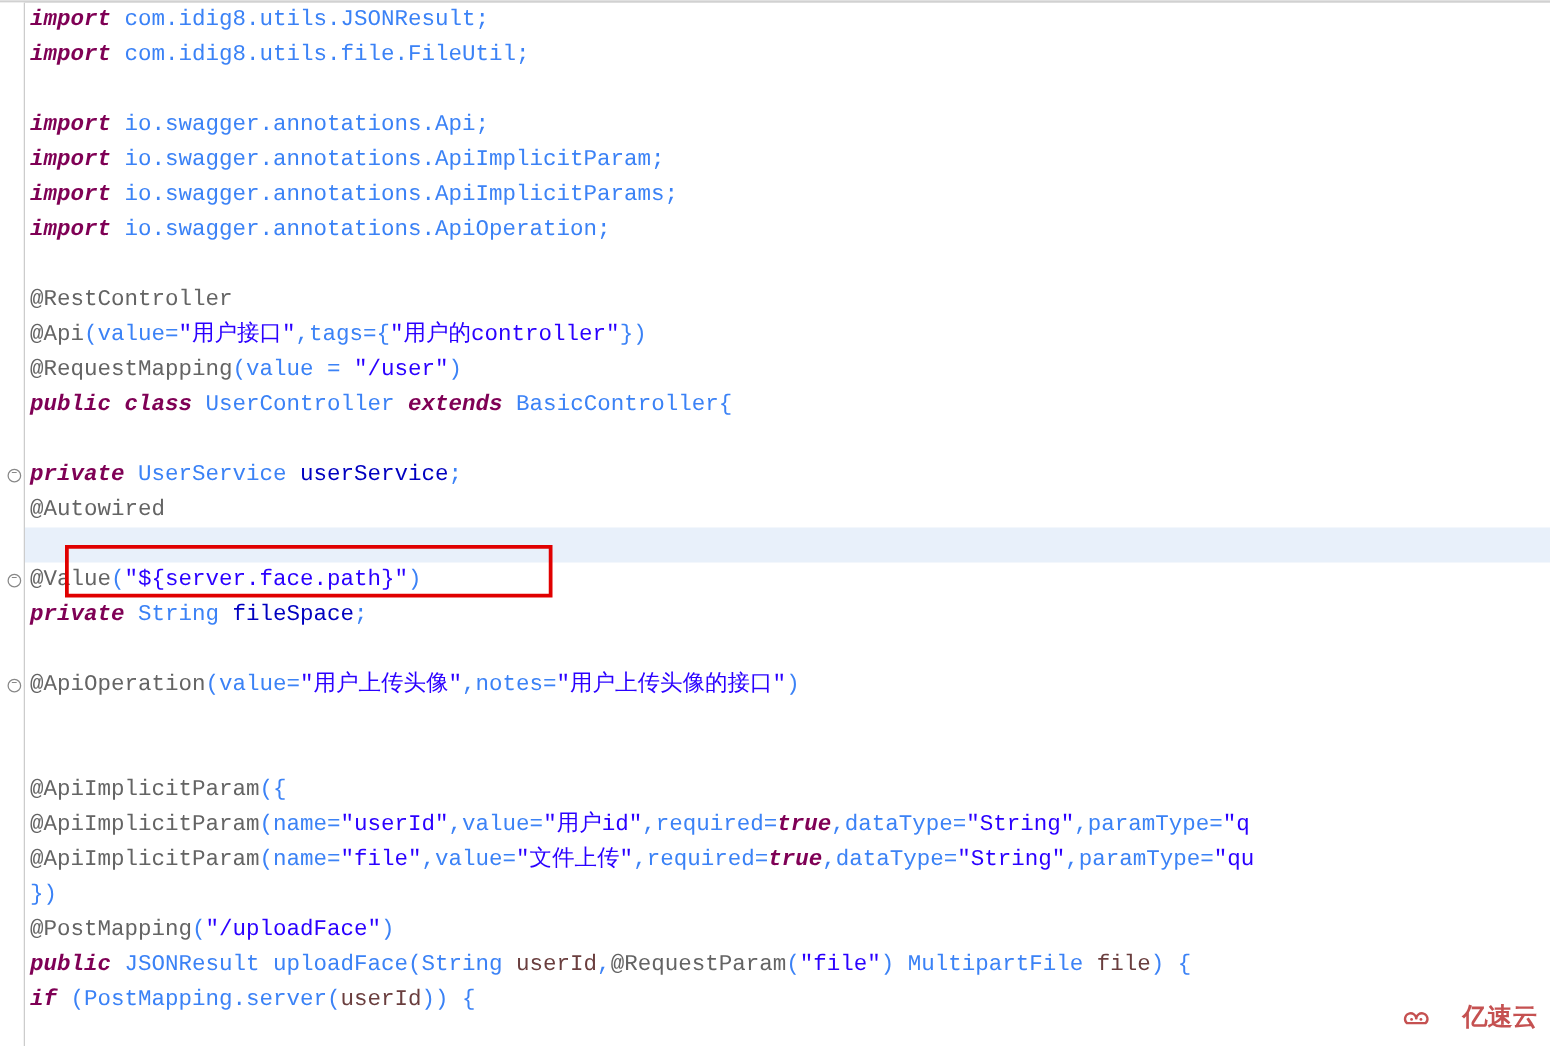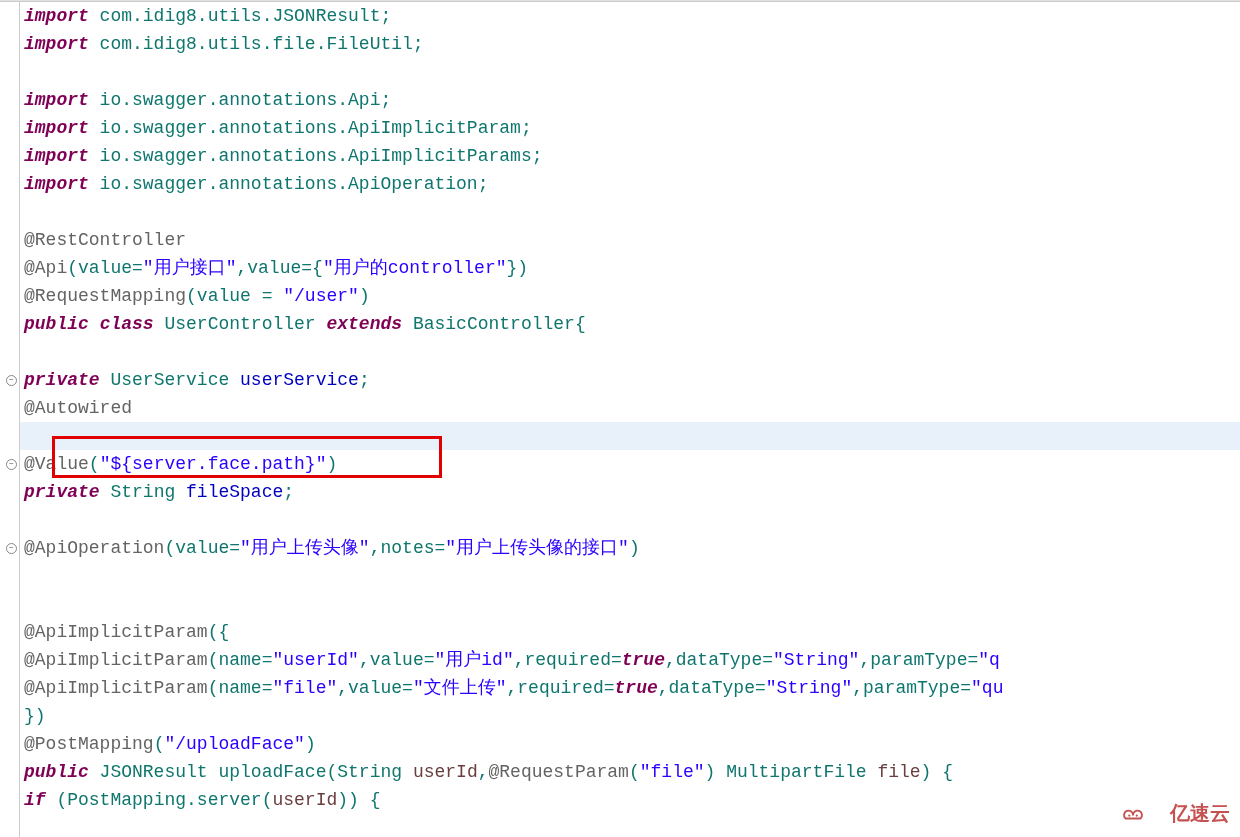--- a/index.html
+++ b/index.html
@@ -70,21 +70,21 @@
 }
 .red-box {
   position: absolute;
   border: 3px solid #e00000;
   pointer-events: none;
 }
 .kw { color: #7f0055; font-weight: bold; font-style: italic; }
 .ann { color: #646464; }
 .str { color: #2a00ff; }
 .mem { color: #0000c0; }
-.plain { color: #0f766e; }
+.plain { color: #3b82f6; }
 .param { color: #6a3e3e; }
 .watermark {
   position: fixed;
   right: 10px;
   bottom: 10px;
   display: flex;
   align-items: center;
   gap: 22px;
   color: #b33;
   font-family: sans-serif;
@@ -148,21 +148,21 @@
   <div class="code-area" id="code">
       <div class="code-line"><span></span><span class="kw">import</span><span class="plain"> com.idig8.utils.JSONResult;</span></div>
       <div class="code-line"><span></span><span class="kw">import</span><span class="plain"> com.idig8.utils.file.FileUtil;</span></div>
       <div class="code-line"><span></span></div>
       <div class="code-line"><span></span><span class="kw">import</span><span class="plain"> io.swagger.annotations.Api;</span></div>
       <div class="code-line"><span></span><span class="kw">import</span><span class="plain"> io.swagger.annotations.ApiImplicitParam;</span></div>
       <div class="code-line"><span></span><span class="kw">import</span><span class="plain"> io.swagger.annotations.ApiImplicitParams;</span></div>
       <div class="code-line"><span></span><span class="kw">import</span><span class="plain"> io.swagger.annotations.ApiOperation;</span></div>
       <div class="code-line"><span></span></div>
       <div class="code-line"><span></span><span class="ann">@RestController</span></div>
-      <div class="code-line"><span></span><span class="ann">@Api</span><span class="plain">(value=</span><span class="str">"用户接口"</span><span class="plain">,value={</span><span class="str">"用户的controller"</span><span class="plain">})</span></div>
+      <div class="code-line"><span></span><span class="ann">@Api</span><span class="plain">(value=</span><span class="str">"用户接口"</span><span class="plain">,tags={</span><span class="str">"用户的controller"</span><span class="plain">})</span></div>
       <div class="code-line"><span></span><span class="ann">@RequestMapping</span><span class="plain">(value = </span><span class="str">"/user"</span><span class="plain">)</span></div>
       <div class="code-line"><span></span><span class="kw">public</span><span class="plain"> </span><span class="kw">class</span><span class="plain"> UserController </span><span class="kw">extends</span><span class="plain"> BasicController{</span></div>
       <div class="code-line"><span></span></div>
       <div class="code-line"><span>    </span><span class="kw">private</span><span class="plain"> UserService </span><span class="mem">userService</span><span class="plain">;</span></div>
       <div class="code-line"><span>    </span><span class="ann">@Autowired</span></div>
       <div class="code-line highlight"><span>    </span></div>
       <div class="code-line"><span>    </span><span class="ann">@Value</span><span class="plain">(</span><span class="str">"${server.face.path}"</span><span class="plain">)</span><div class="red-box" style="left: 32px; top: -14px; width: 390px; height: 42px;"></div></div>
       <div class="code-line"><span>    </span><span class="kw">private</span><span class="plain"> String </span><span class="mem">fileSpace</span><span class="plain">;</span></div>
       <div class="code-line"><span></span></div>
       <div class="code-line"><span>    </span><span class="ann">@ApiOperation</span><span class="plain">(value=</span><span class="str">"用户上传头像"</span><span class="plain">,notes=</span><span class="str">"用户上传头像的接口"</span><span class="plain">)</span></div>

